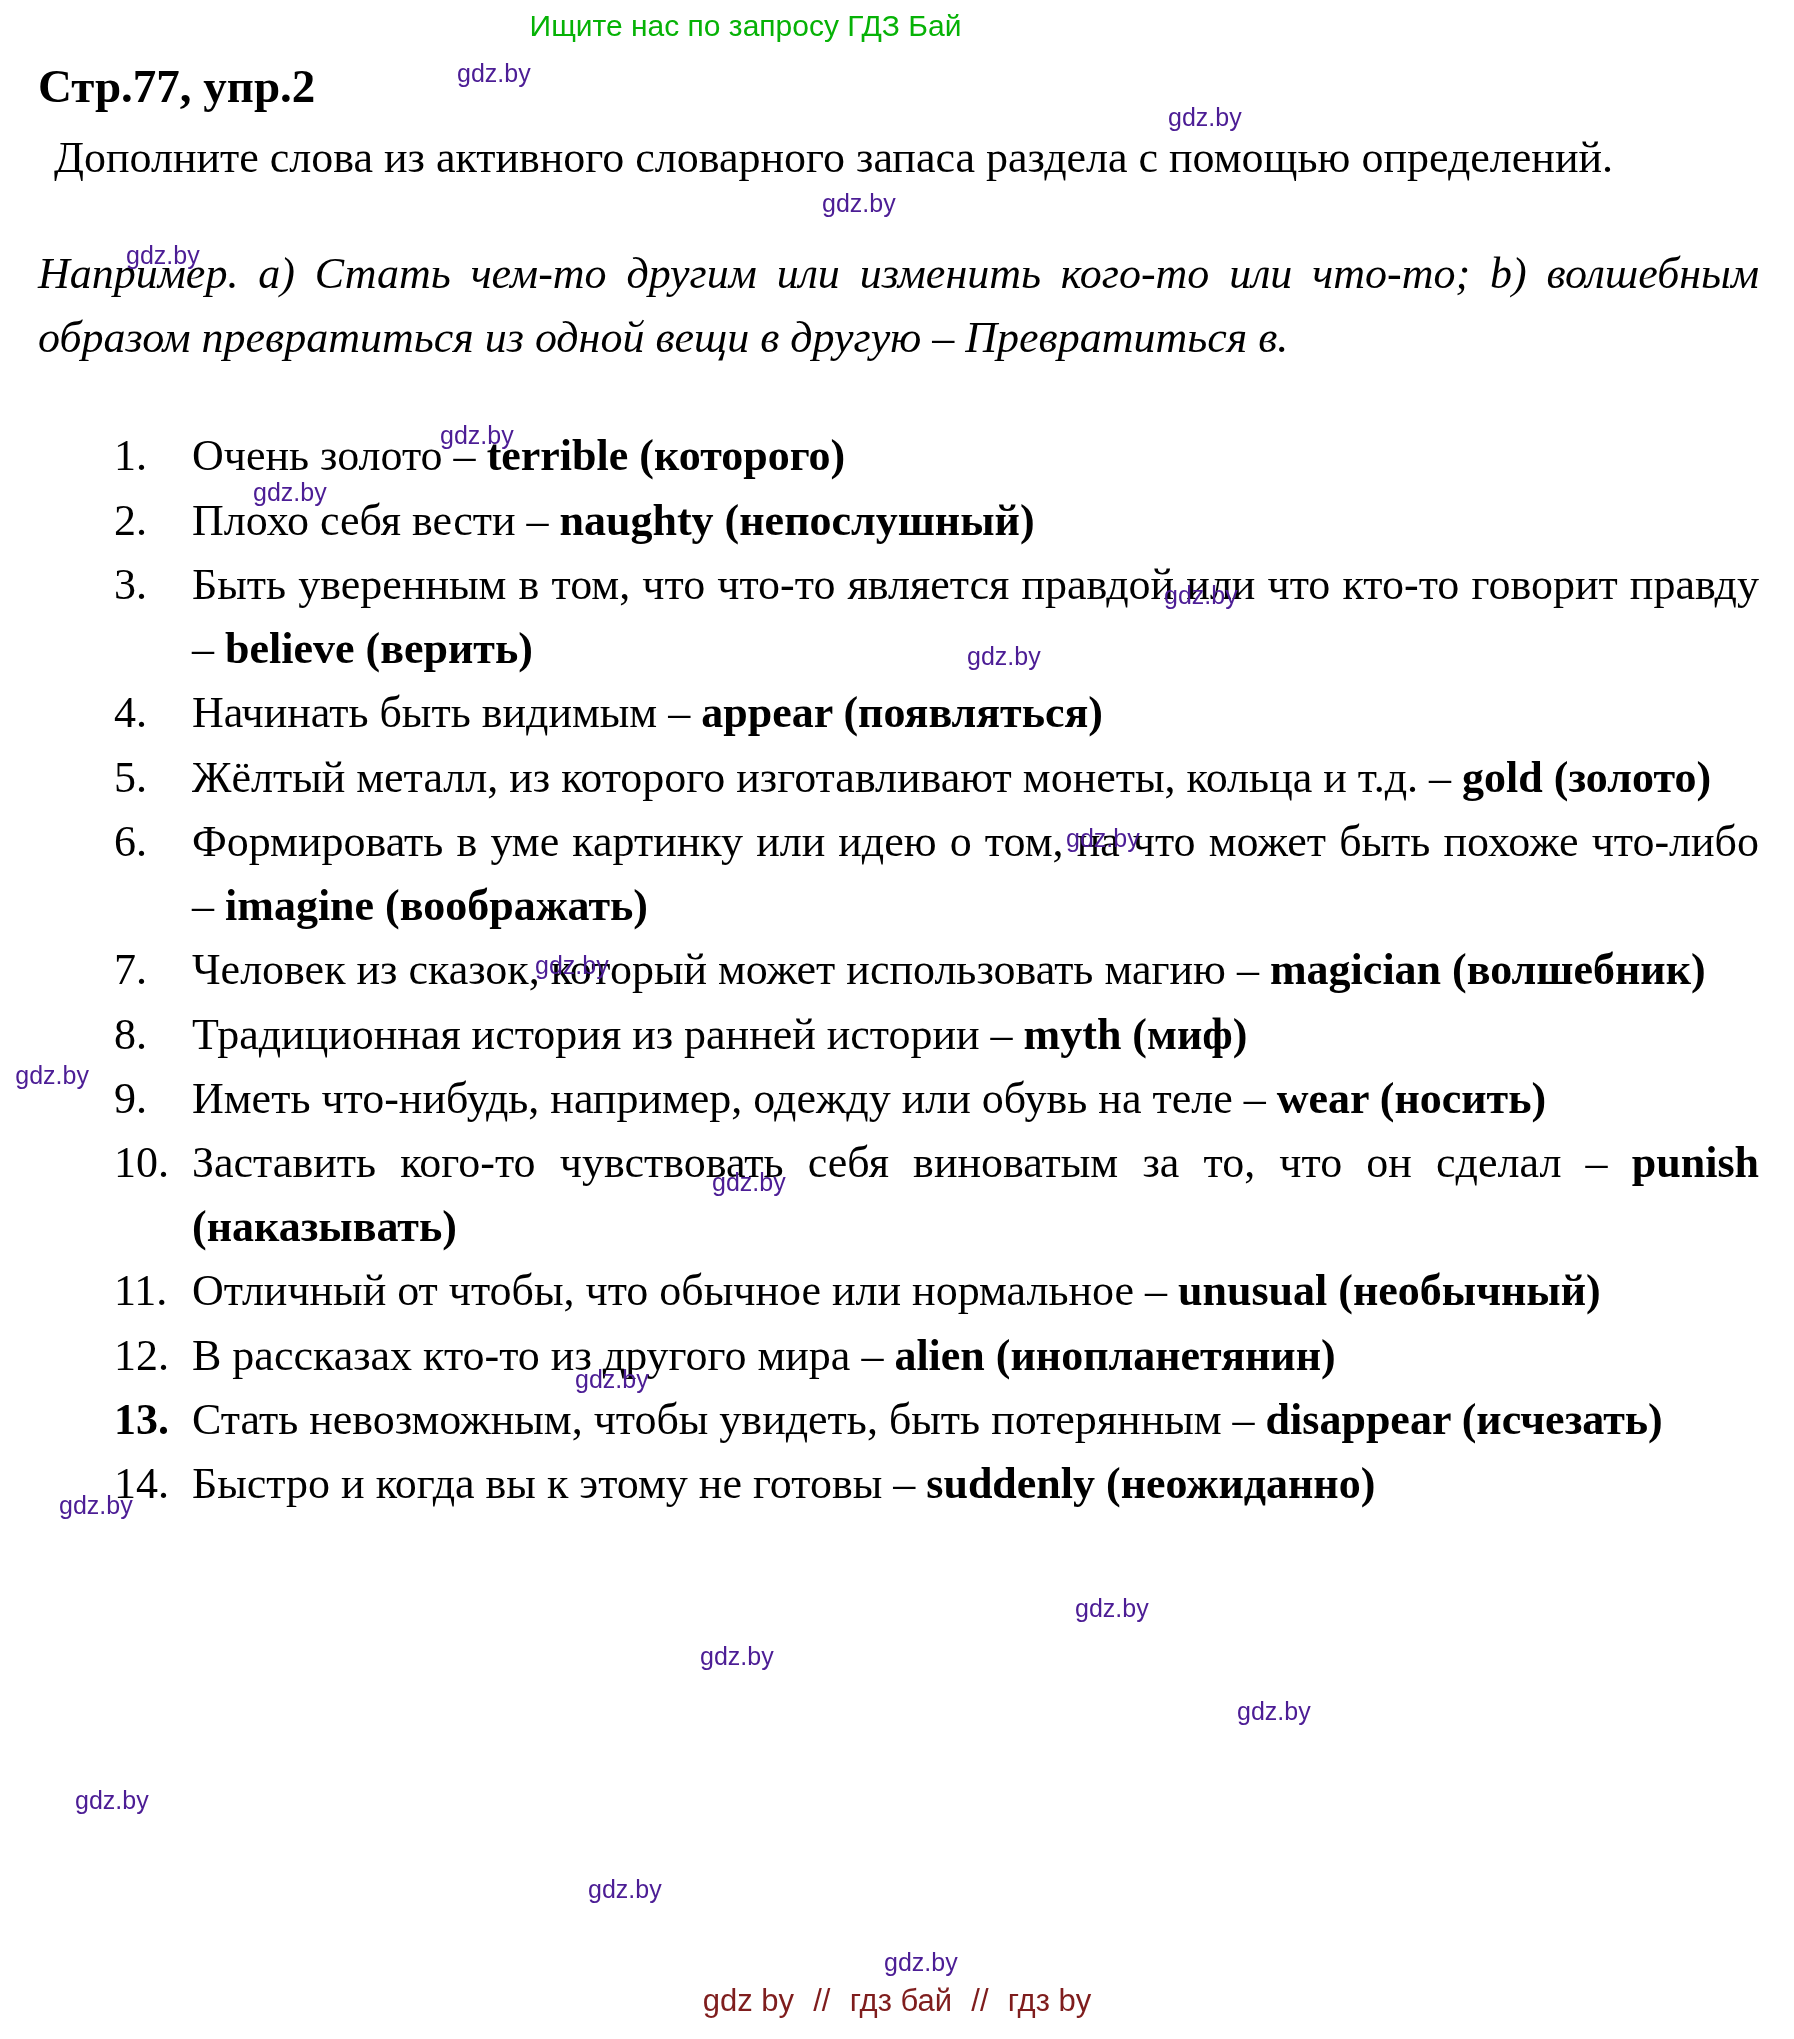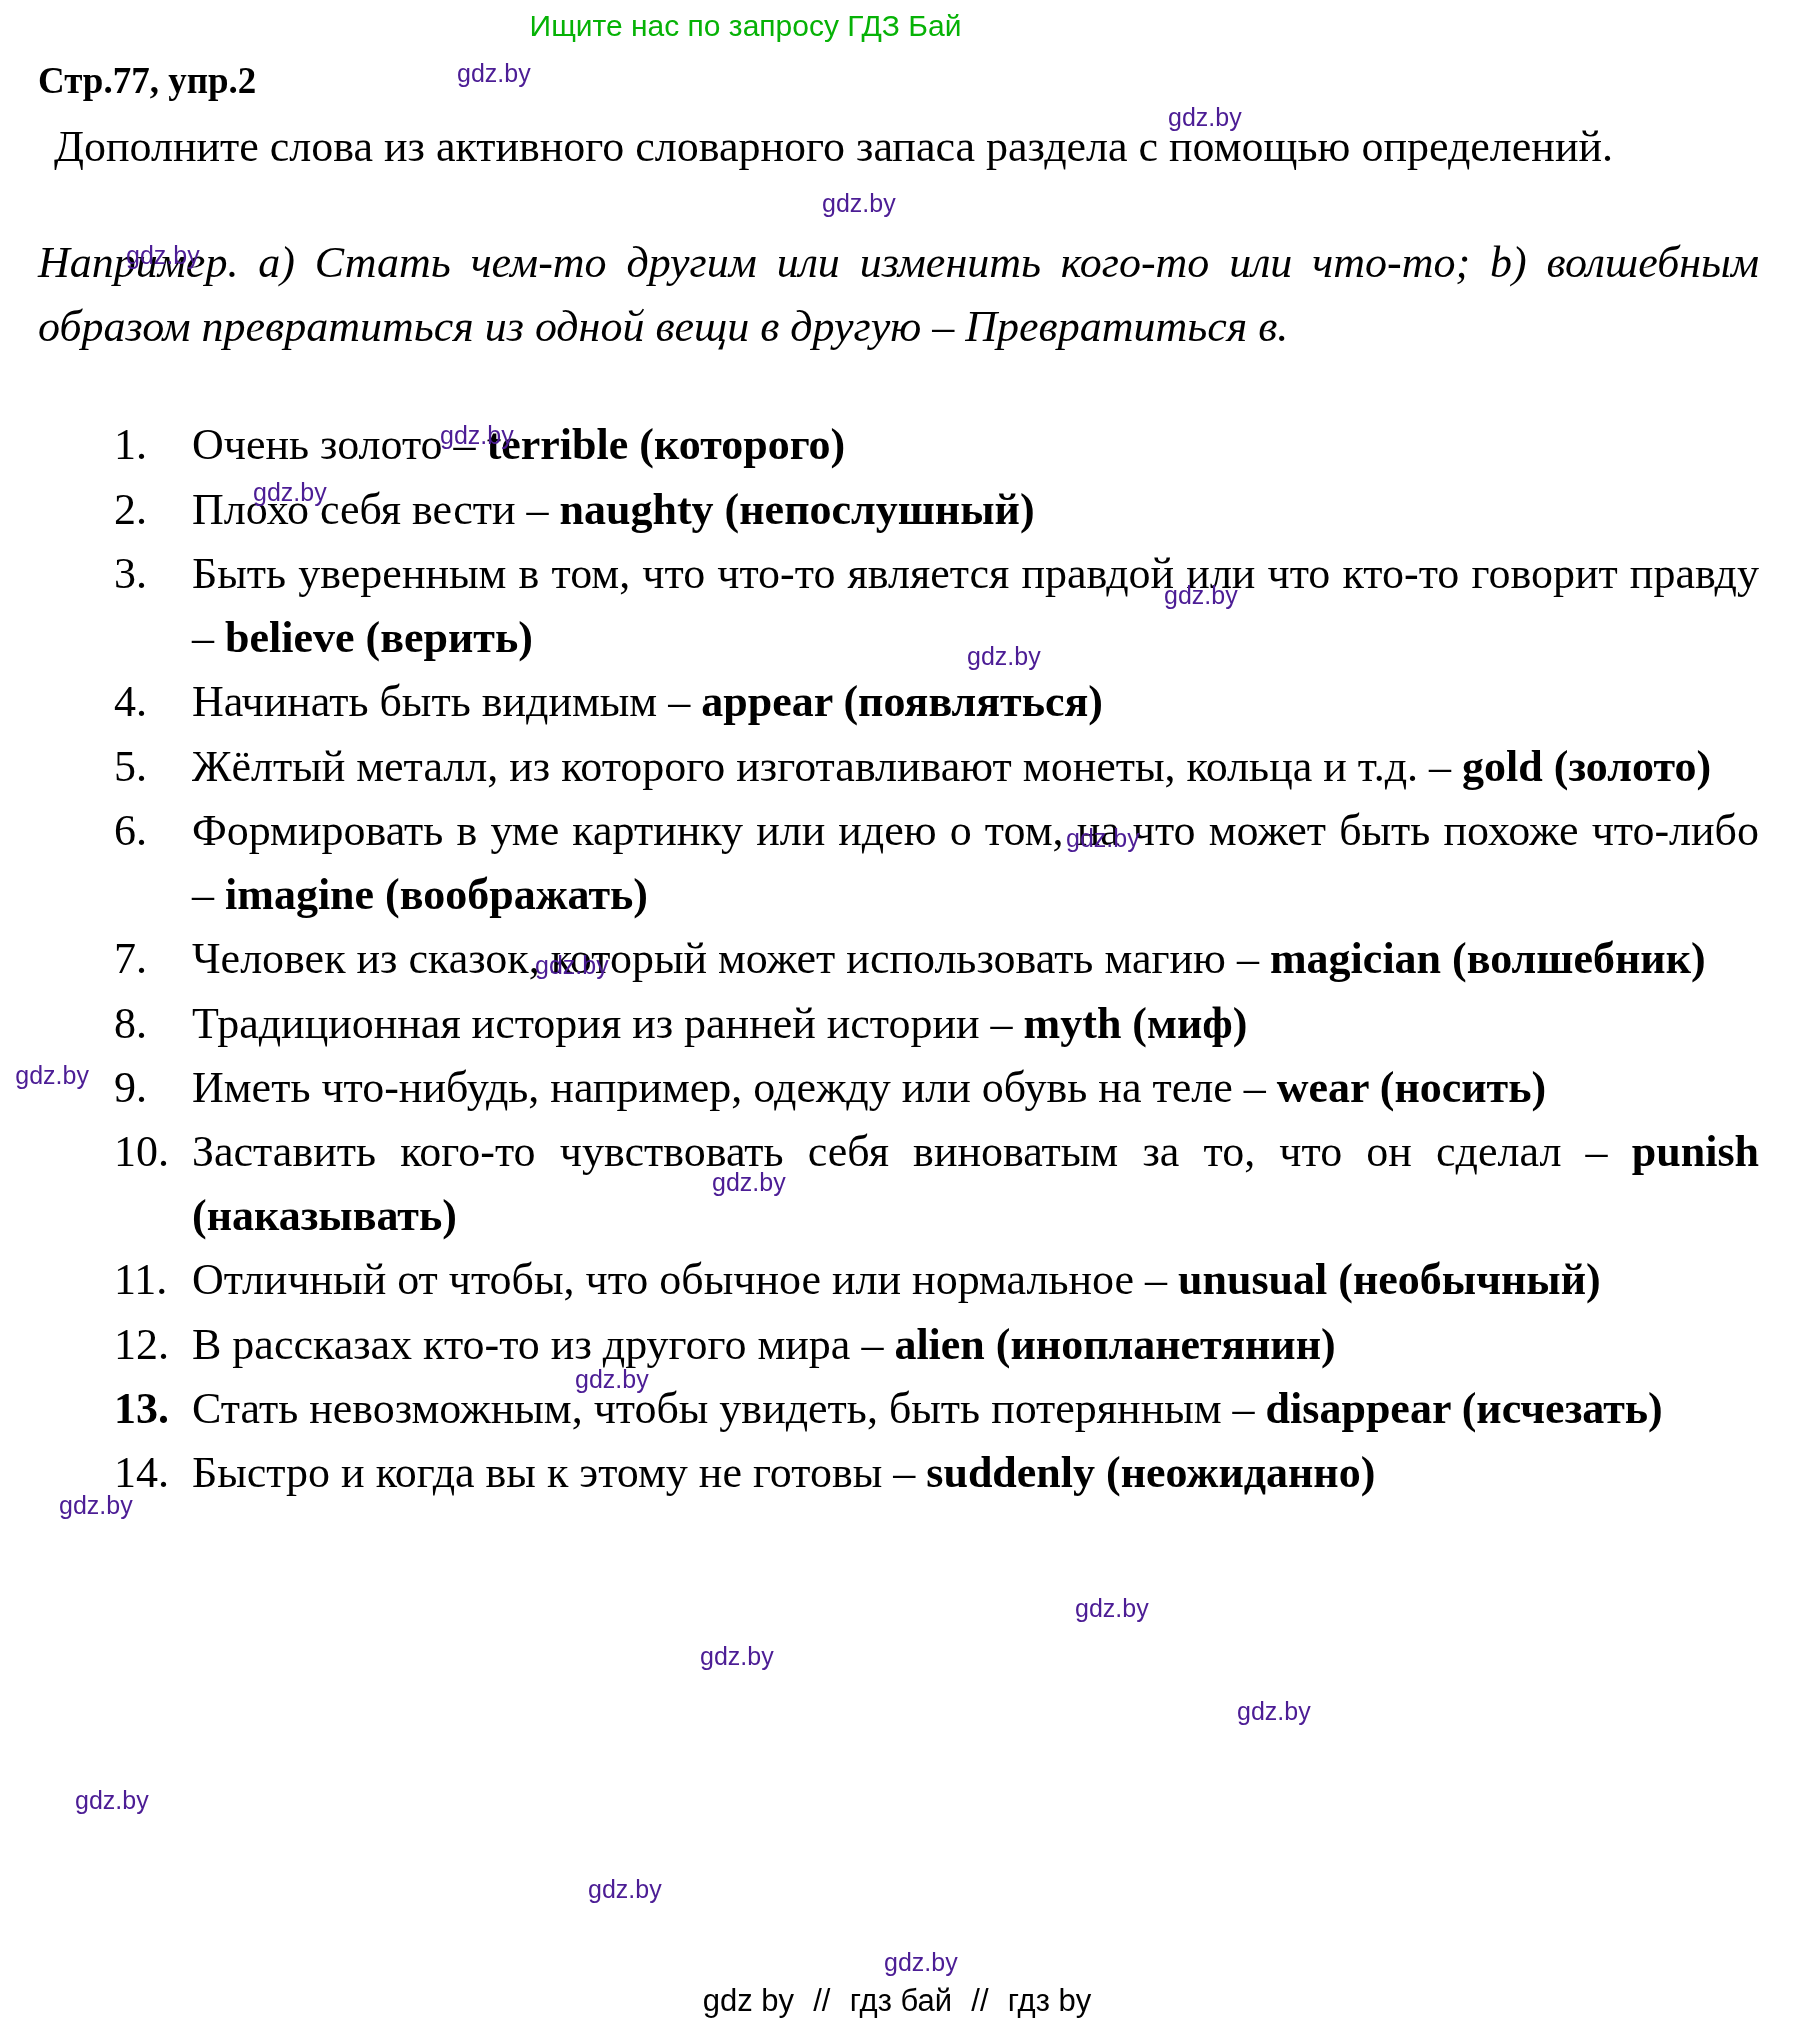--- a/index.html
+++ b/index.html
@@ -18,21 +18,21 @@
     text-align: center;
     font-family: "Liberation Sans", sans-serif;
     font-size: 30px;
     color: #06b206;
     padding-top: 3.8px;
     margin-left: -306px;
   }
 
   .title {
     margin-top: 15.3px;
-    font-size: 37px;
+    font-size: 47px;
     font-weight: bold;
   }
 
   .intro {
     margin-top: 13.4px;
     font-size: 44px;
     line-height: 1.45;
     text-align: justify;
     margin-left: 16px;
   }
@@ -74,21 +74,21 @@
   }
 
   .footer {
     position: absolute;
     left: 0;
     right: 0;
     bottom: 21px;
     text-align: center;
     font-family: "Liberation Sans", sans-serif;
     font-size: 31px;
-    color: #000000;
+    color: #7f1d1d;
   }
   .footer .flink { margin: 0 9.6px; cursor: pointer; }
   .footer .fsep { margin: 0 9.6px; }
 </style>
 </head>
 <body>
 
 <div class="page">
 
   <div class="banner">Ищите нас по запросу ГДЗ Бай</div>

